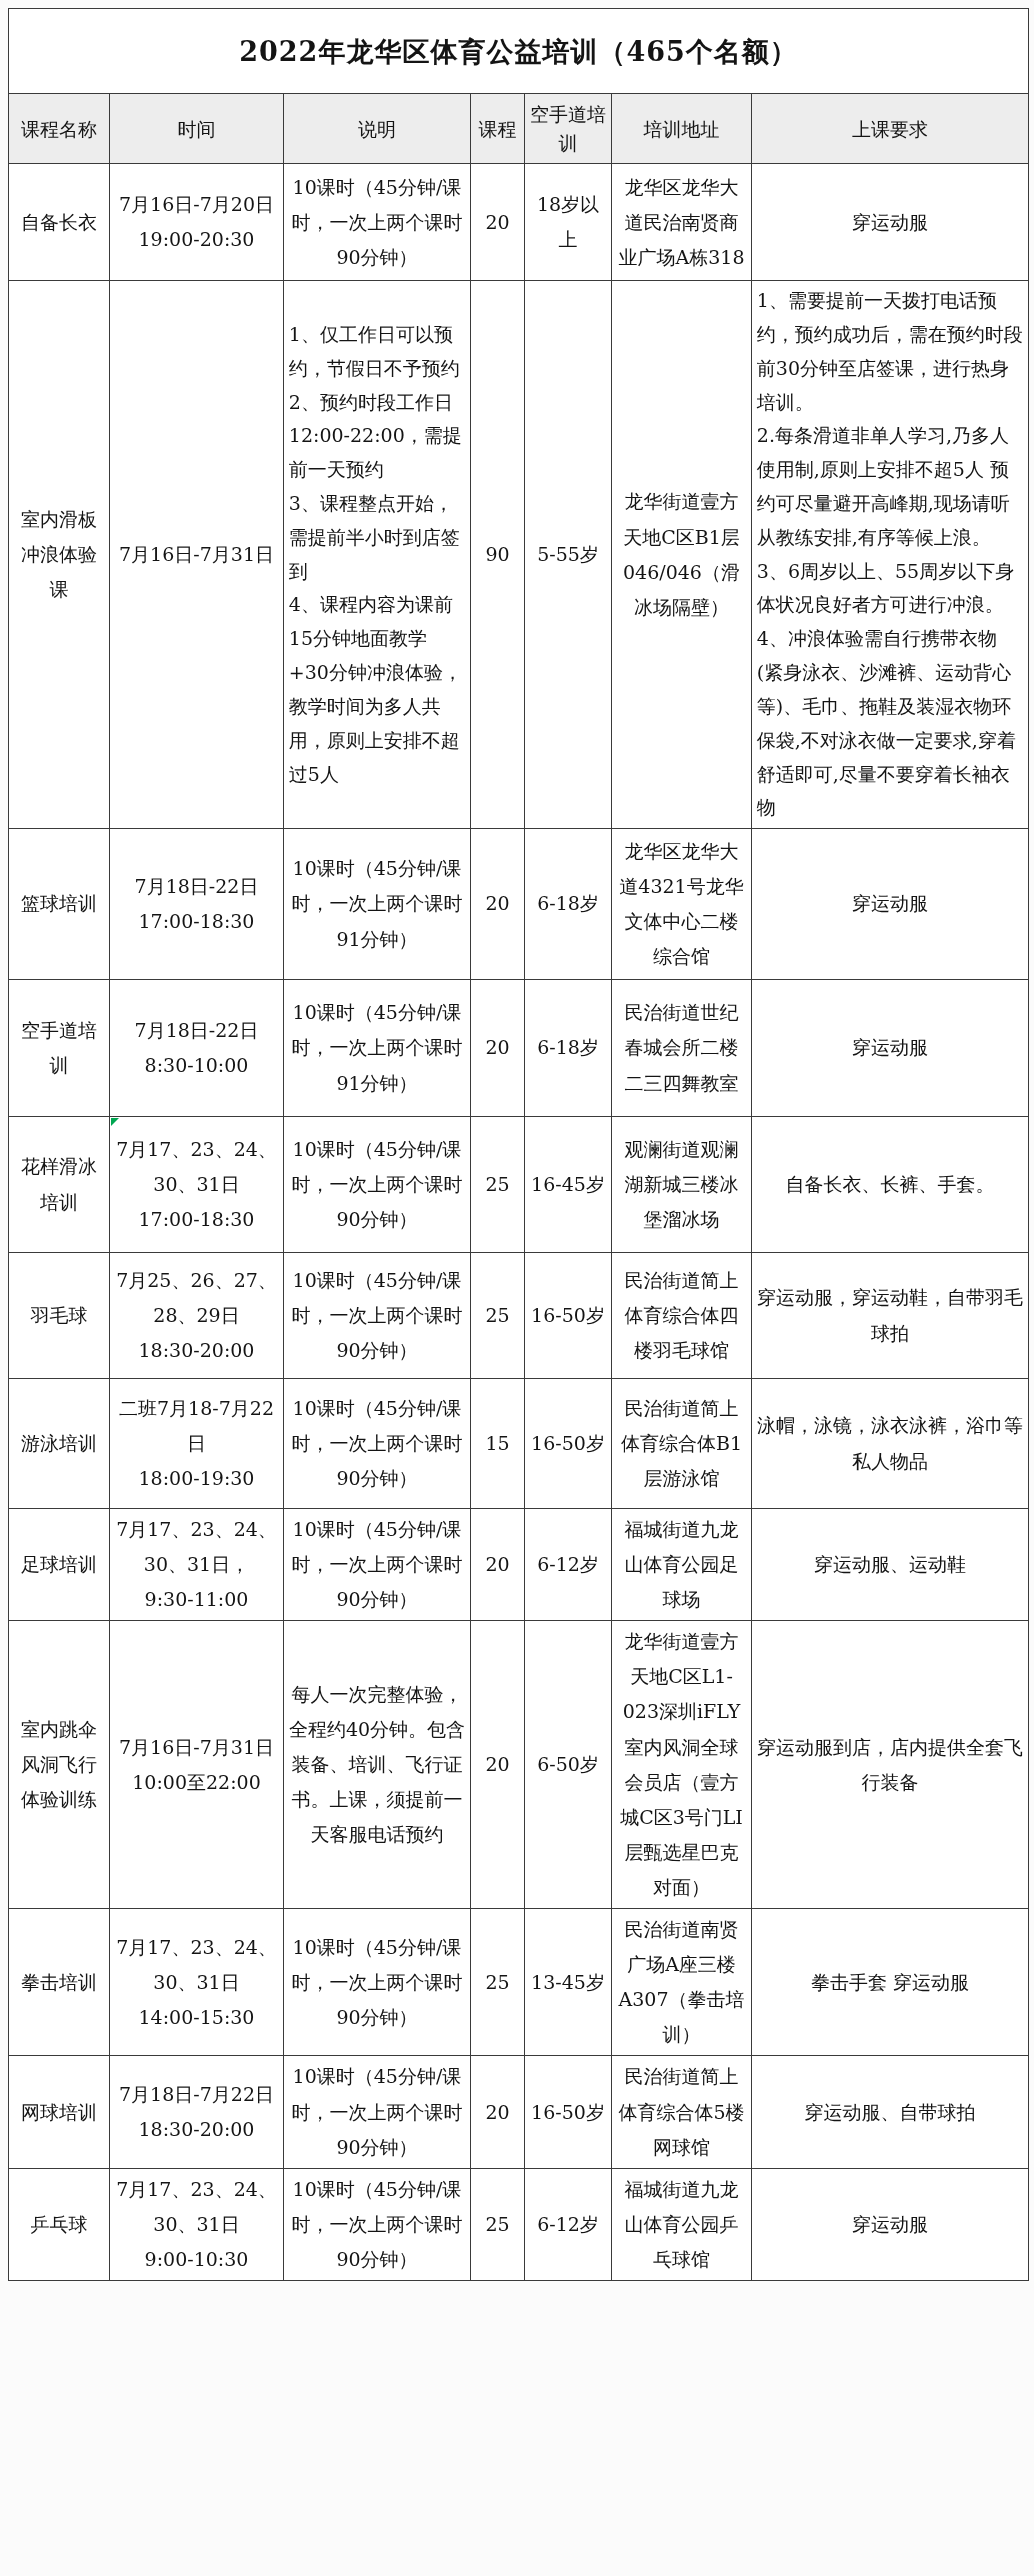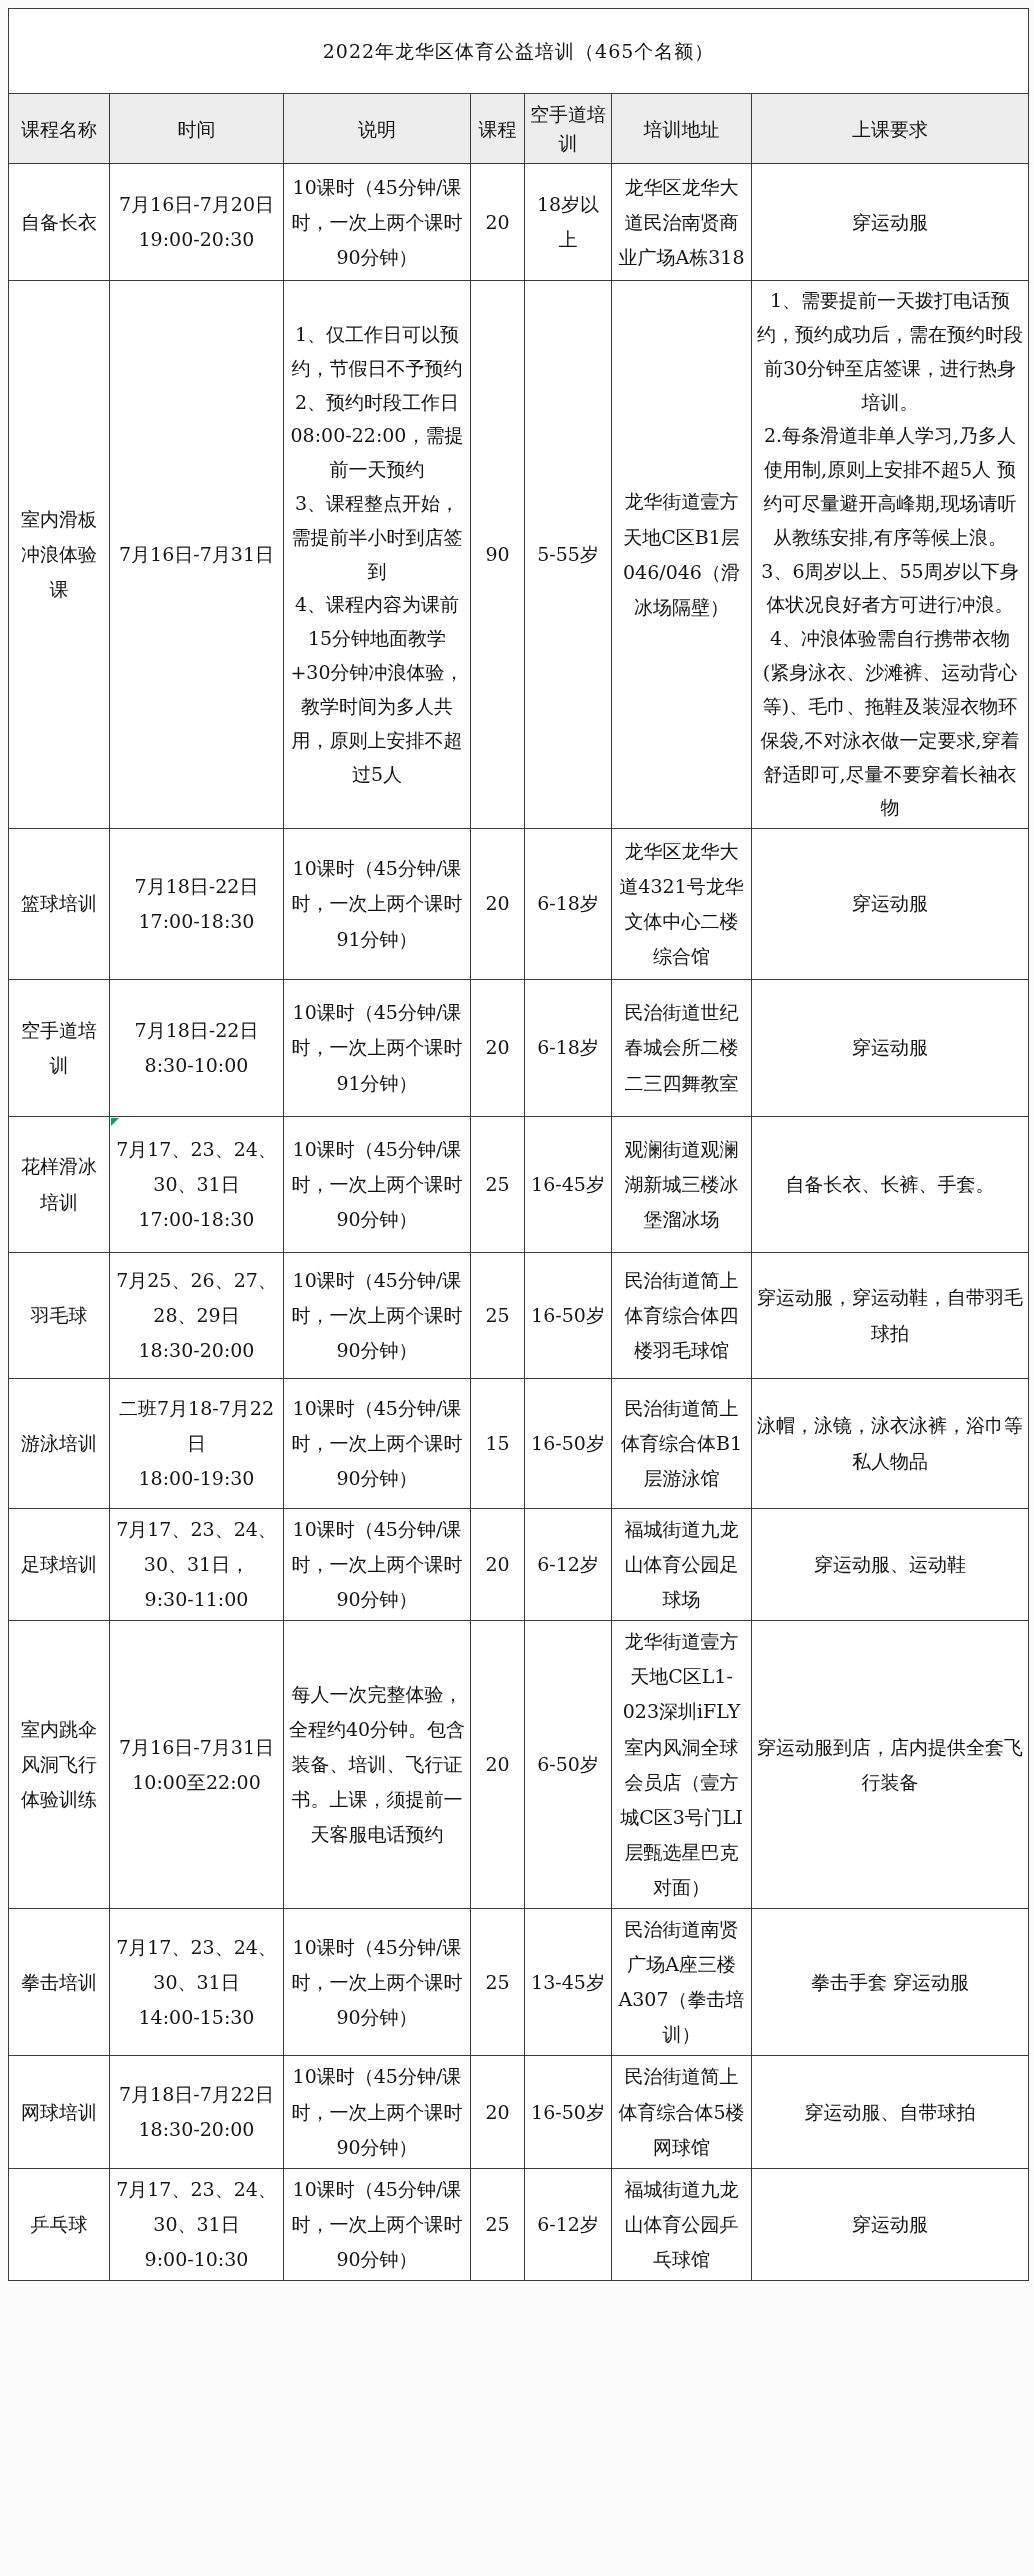--- a/index.html
+++ b/index.html
@@ -4,23 +4,23 @@
 <style>
   html,body { margin:0; padding:0; background:#fbfbfb; }
   body { width:1035px; font-family:"DejaVu Serif","Liberation Serif",serif; color:#141414; }
   .sheet { width:1019px; margin:0 auto; padding:7.7px 0; }
   table.course-table { border-collapse:collapse; table-layout:fixed; width:1019px; border:1.9px solid #3a3a3a; background:#fff; }
   col.c1{width:101px} col.c2{width:174px} col.c3{width:187px} col.c4{width:54px}
   col.c5{width:87px} col.c6{width:140px} col.c7{width:277px}
   th,td { border:1px solid #3a3a3a; padding:2.9px 4.8px; text-align:center; vertical-align:middle;
           font-size:19px; font-weight:normal; line-height:1.85; white-space:pre-wrap;
           overflow-wrap:break-word; word-break:break-word; }
-  th.title-cell { font-size:19px; font-weight:normal; height:79px; line-height:1.3; letter-spacing:1px; }
+  th.title-cell { font-size:27px; font-weight:bold; height:79px; line-height:1.3; letter-spacing:1px; }
   tr.head-row th { background:#ededed; height:63px; line-height:1.5; }
-  td.left { text-align:center; line-height:1.78; }
+  td.left { text-align:left; line-height:1.78; }
   td.rel { position:relative; }
   .comment-marker { position:absolute; top:1px; left:1px; width:0; height:0;
           border-top:8.6px solid #00a651; border-right:8.6px solid transparent; }
   
   tr.r0{height:117px} tr.r1{height:529px} tr.r2{height:151px} tr.r3{height:137px}
   tr.r4{height:136px} tr.r5{height:126px} tr.r6{height:130px} tr.r7{height:108px}
   tr.r8{height:266px} tr.r9{height:159px} tr.r10{height:127px} tr.r11{height:103px}
   tr.r12{height:145px} tr.r13{height:106px}
 </style>
 </head>
@@ -59,21 +59,21 @@
         <td>20</td>
         <td>18岁以上</td>
         <td>龙华区龙华大道民治南贤商业广场A栋318</td>
         <td>穿运动服</td>
       </tr>
 
       <tr class="r1">
         <td>室内滑板冲浪体验课</td>
         <td>7月16日-7月31日</td>
         <td class="left">1、仅工作日可以预约，节假日不予预约
-2、预约时段工作日08:00-22:00，需提前一天预约
+2、预约时段工作日12:00-22:00，需提前一天预约
 3、课程整点开始，需提前半小时到店签到
 4、课程内容为课前15分钟地面教学+30分钟冲浪体验，教学时间为多人共用，原则上安排不超过5人</td>
         <td>90</td>
         <td>5-55岁</td>
         <td>龙华街道壹方天地C区B1层046/046（滑冰场隔壁）</td>
         <td class="left">1、需要提前一天拨打电话预约，预约成功后，需在预约时段前30分钟至店签课，进行热身培训。
 2.每条滑道非单人学习,乃多人使用制,原则上安排不超5人 预约可尽量避开高峰期,现场请听从教练安排,有序等候上浪。
 3、6周岁以上、55周岁以下身体状况良好者方可进行冲浪。
 4、冲浪体验需自行携带衣物(紧身泳衣、沙滩裤、运动背心等)、毛巾、拖鞋及装湿衣物环保袋,不对泳衣做一定要求,穿着舒适即可,尽量不要穿着长袖衣物</td>
       </tr>

